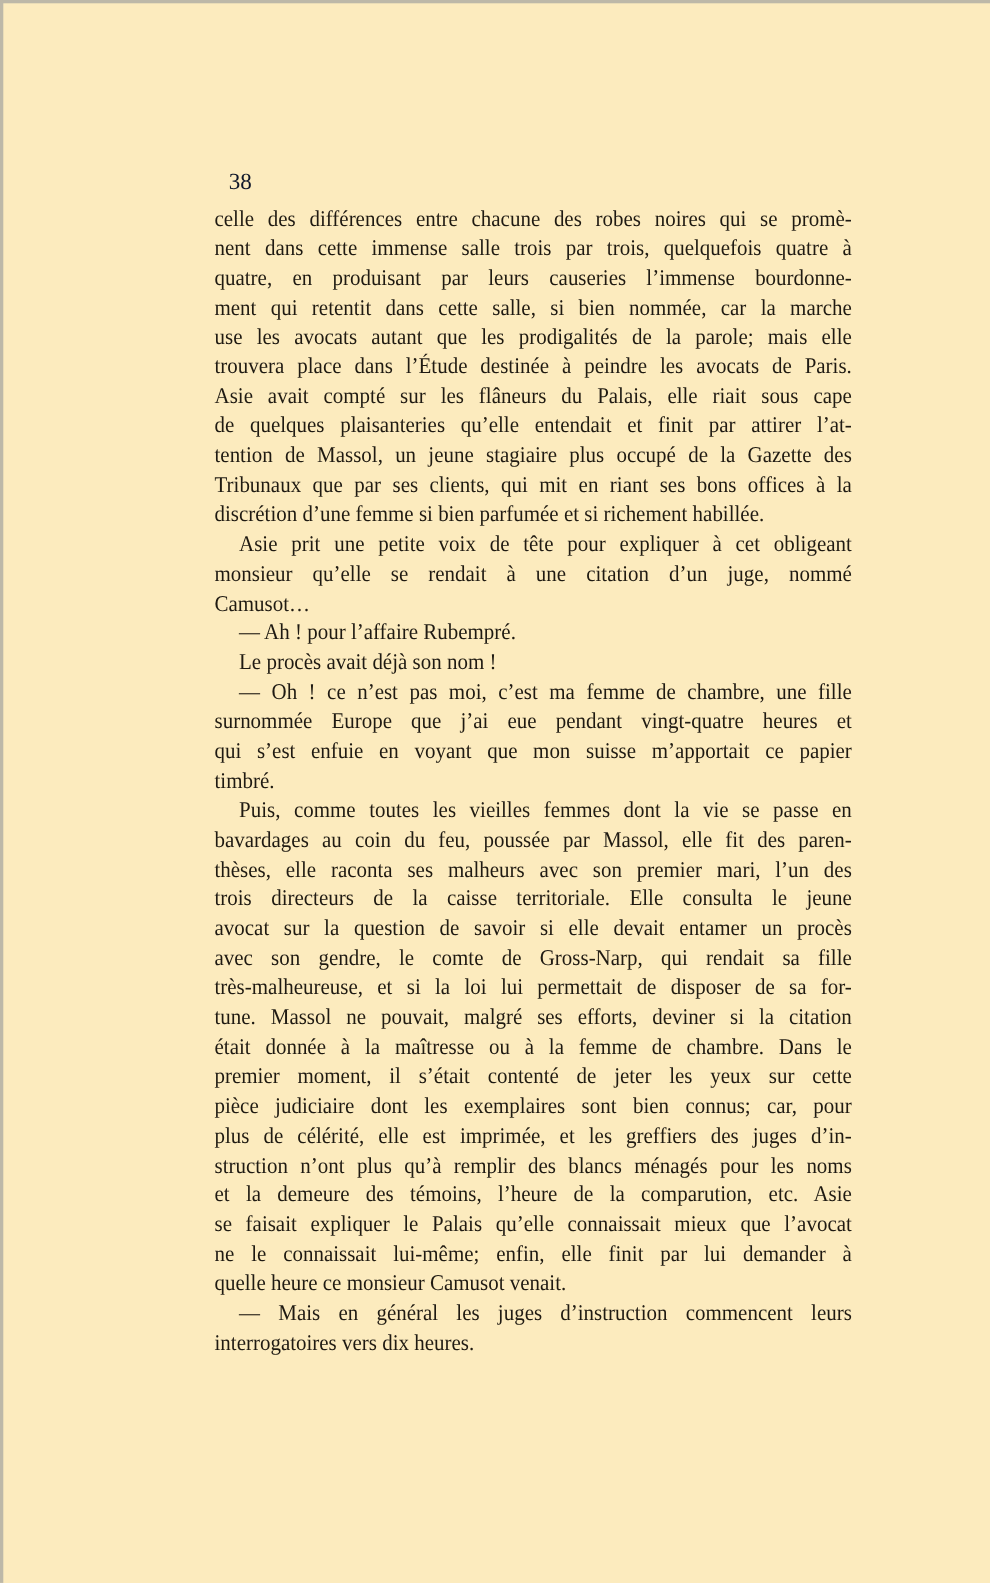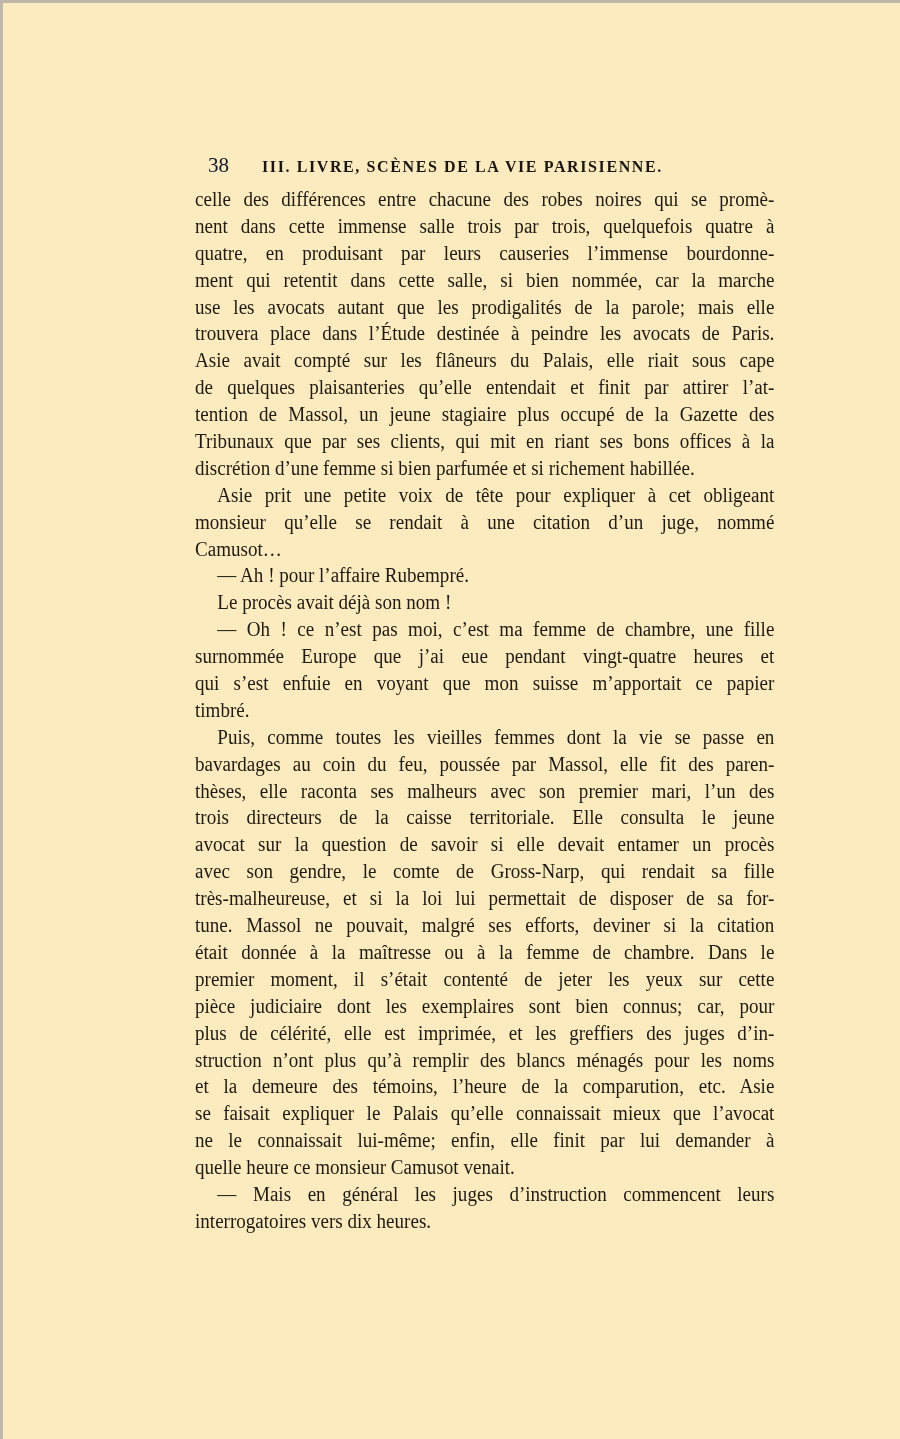--- a/index.html
+++ b/index.html
@@ -73,21 +73,20 @@
       padding-left: 24px;
       box-sizing: border-box;
     }
   </style>
 </head>
 <body>
 
 <div class="page">
   <div class="running-head">
     <span class="page-number">38</span>
-    <span class="running-title">III. LIVRE, SCÈNES DE LA VIE PARISIENNE.</span>
   </div>
 
   <div class="text-block" id="text-block">
       <div class="line">celle des différences entre chacune des robes noires qui se promè-</div>
       <div class="line">nent dans cette immense salle trois par trois, quelquefois quatre à</div>
       <div class="line">quatre, en produisant par leurs causeries l’immense bourdonne-</div>
       <div class="line">ment qui retentit dans cette salle, si bien nommée, car la marche</div>
       <div class="line">use les avocats autant que les prodigalités de la parole; mais elle</div>
       <div class="line">trouvera place dans l’Étude destinée à peindre les avocats de Paris.</div>
       <div class="line">Asie avait compté sur les flâneurs du Palais, elle riait sous cape</div>

